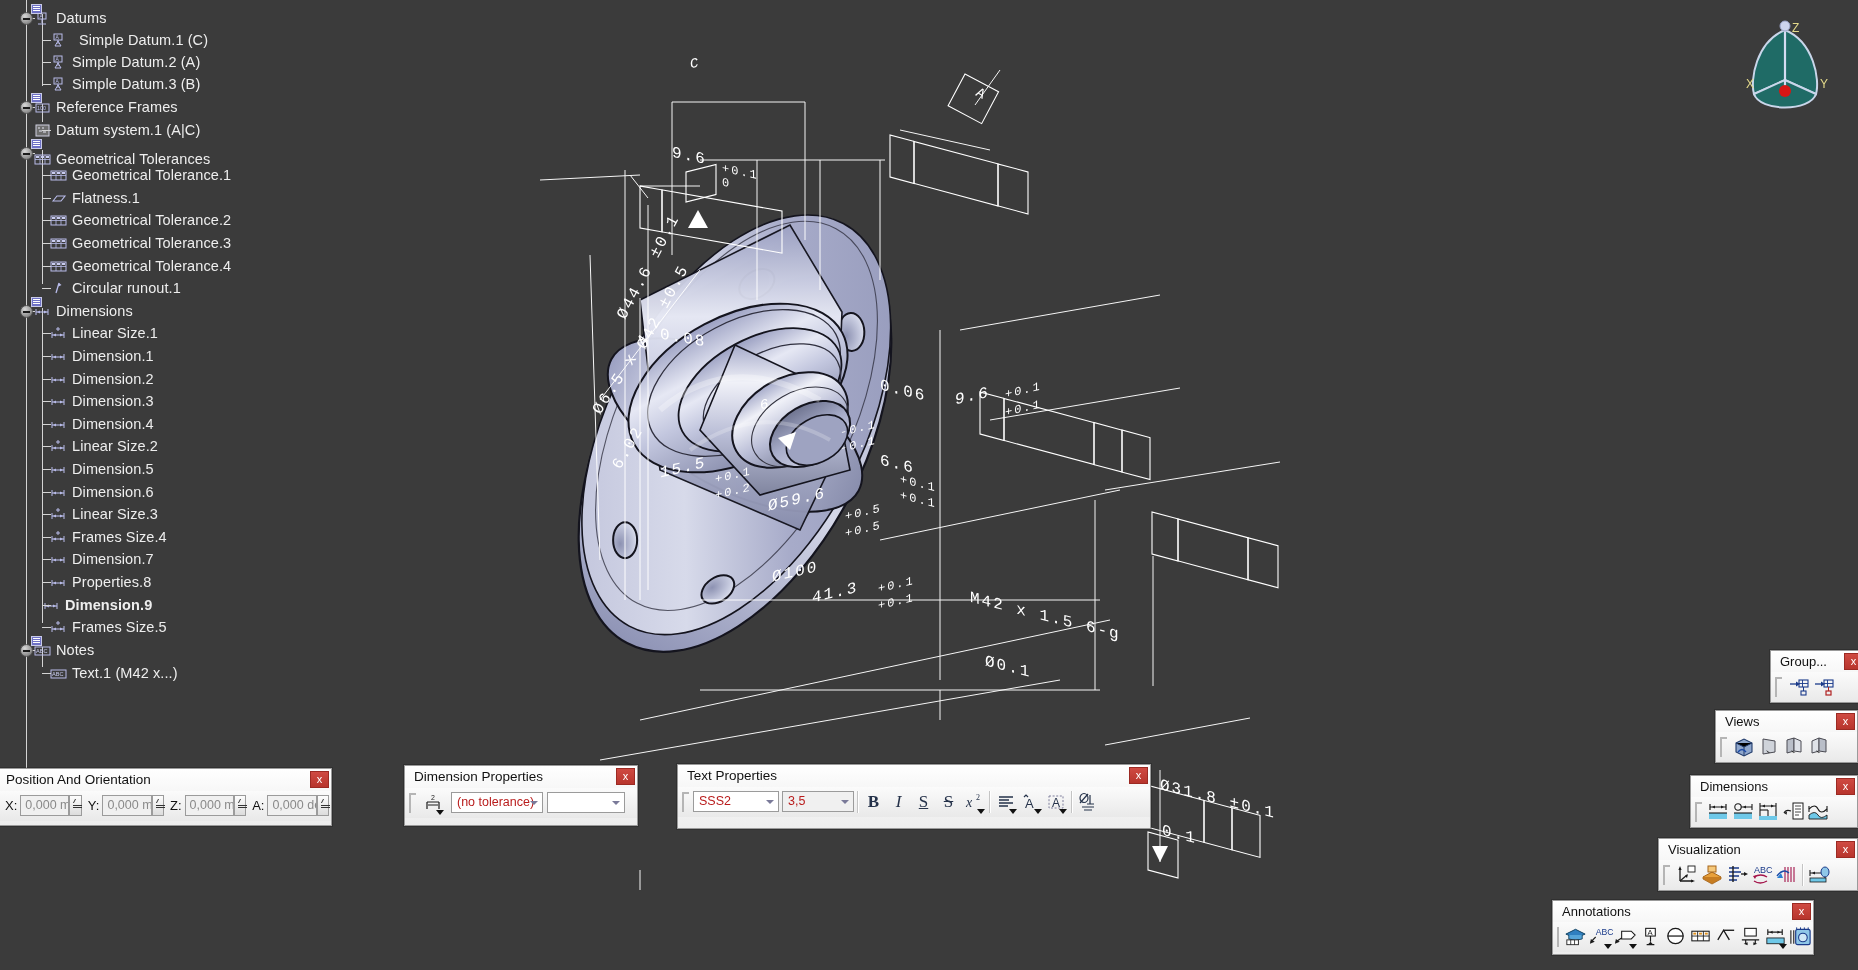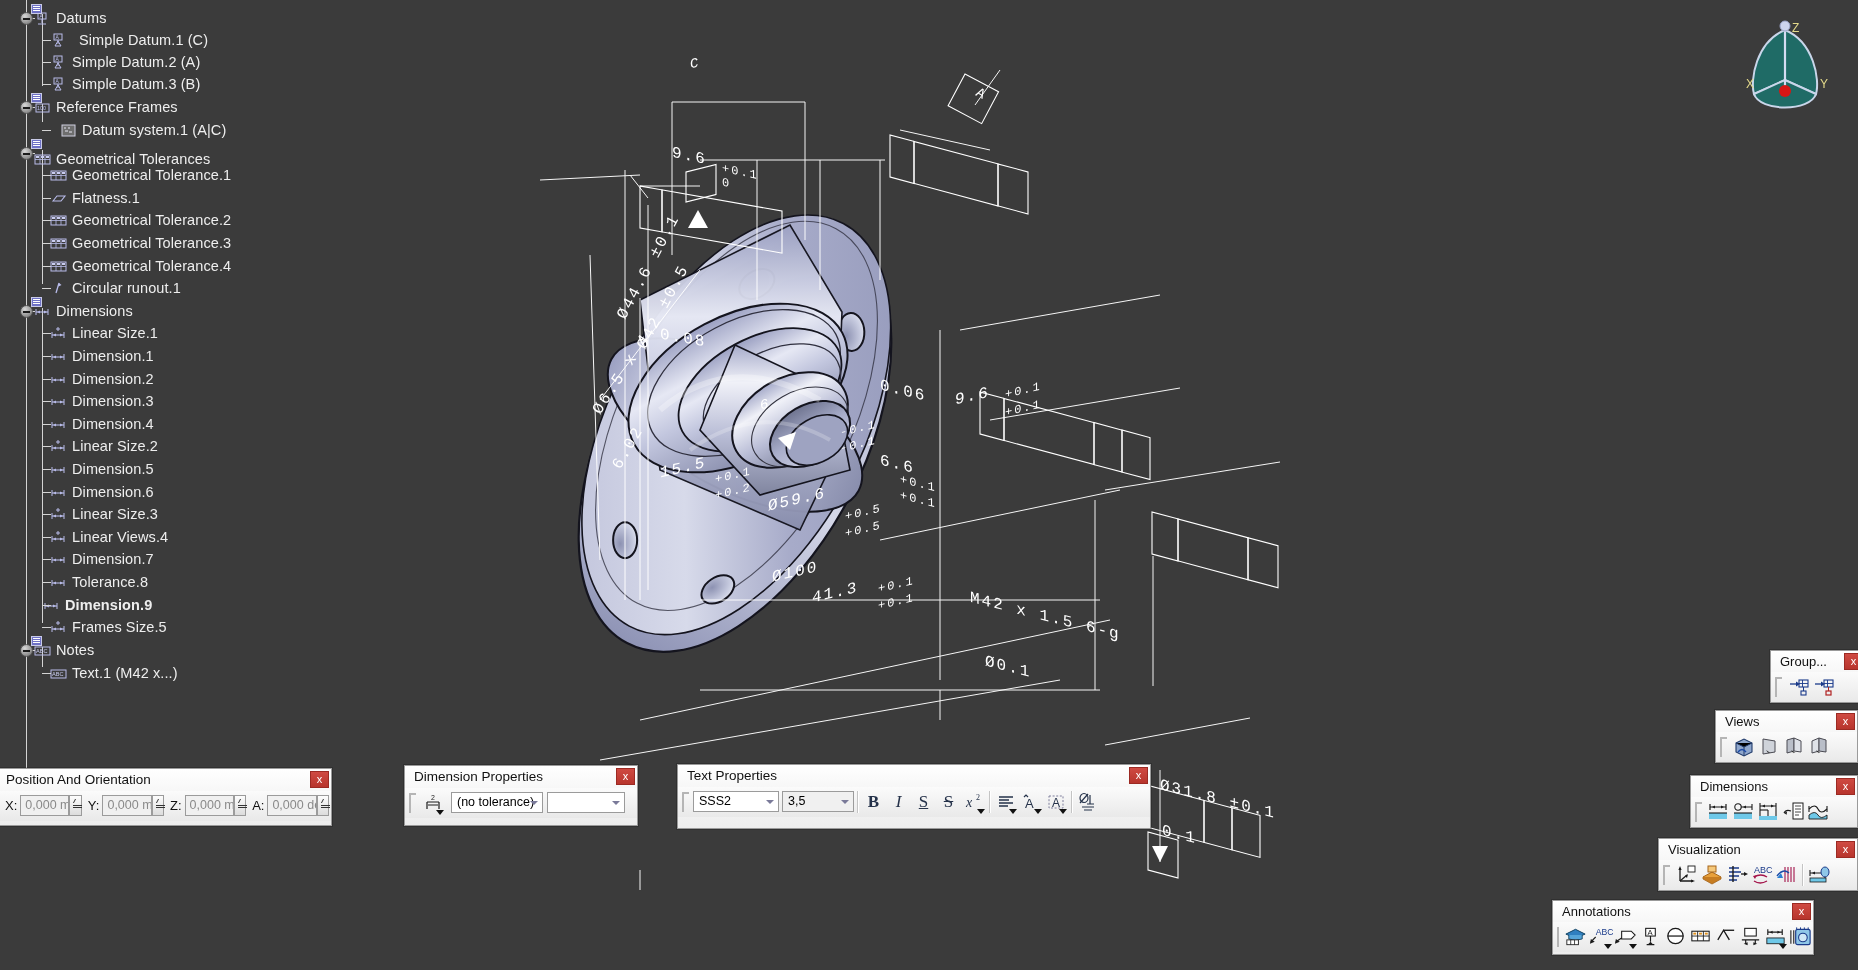--- a/index.html
+++ b/index.html
@@ -103,21 +103,21 @@
     content: ""; position: absolute; left: 3px; width: 9px; height: 1px; background: #333;
   }
   .spin:before { top: 9px; }
   .spin:after { top: 11px; }
   .spin i {
     position: absolute; left: 4px; top: 3px; width: 7px; height: 4px;
     border-left: 1px solid #333; transform: skewX(-28deg);
   }
   .combo {
     height: 21px; border: 1px solid #9b9b9b; background: #fff; position: relative;
-    font-size: 12.5px; color: #000000; line-height: 19px; padding: 0 18px 0 5px;
+    font-size: 12.5px; color: #b91c1c; line-height: 19px; padding: 0 18px 0 5px;
     white-space: nowrap; overflow: hidden;
   }
   .combo.gray { background: #f0f0f0; }
   .combo .carr {
     position: absolute; right: 4px; top: 8px; width: 0; height: 0;
     border-left: 4px solid transparent; border-right: 4px solid transparent; border-top: 4px solid #7a7a99;
   }
   .tbtn {
     width: 25px; height: 25px; display: flex; align-items: center; justify-content: center;
     position: relative; flex: 0 0 25px;
@@ -416,21 +416,21 @@
             <text x="3" y="10.4" font-size="5.4" fill="#b9bcea">100</text>
           </svg>
         </span>
         <span class="tlabel">Reference Frames</span>
       </div>
       <div class="hline" style="left: 26px; width: 9px; top: 107px;"></div>
       <div class="tnode" style="left: 20px; top: 101px;"></div>
       <div class="tnode-badge" style="left: 31px; top: 93px;">
         <i></i>
       </div>
-      <div class="tree-row" style="left: 60px; top: 119px;">
+      <div class="tree-row" style="left: 34px; top: 119px;">
         <span class="tico">
           <svg width="17" height="15" viewBox="0 0 17 15">
             <rect x="2" y="2" width="13" height="11" fill="#6e6e6e" stroke="#cfcfe0" stroke-width="1"></rect>
             <path d="M4,5 h2 M8,5 h2 M5,8 h3 M9,9 h3" stroke="#e6e6f2" stroke-width="1"></path>
           </svg>
         </span>
         <span class="tlabel">Datum system.1 (A|C)</span>
       </div>
       <div class="hline" style="left: 42px; width: 9px; top: 130px;"></div>
       <div class="tree-row" style="left: 34px; top: 148px; text-align: center;">
@@ -651,21 +651,21 @@
       <div class="tree-row" style="left: 50px; top: 526px;">
         <span class="tico">
           <svg width="17" height="15" viewBox="0 0 17 15">
             <path d="M2,9 H14" stroke="#b9bcea" stroke-width="1.1"></path>
             <path d="M2,6 V12 M14,6 V12" stroke="#b9bcea" stroke-width="1"></path>
             <polygon points="3,9 6,7.6 6,10.4" fill="#b9bcea"></polygon>
             <polygon points="13,9 10,7.6 10,10.4" fill="#b9bcea"></polygon>
             <path d="M8,1 V5 M6,3 H10" stroke="#b9bcea" stroke-width="1"></path>
           </svg>
         </span>
-        <span class="tlabel">Linear Views.4</span>
+        <span class="tlabel">Frames Size.4</span>
       </div>
       <div class="hline" style="left: 42px; width: 9px; top: 537px;"></div>
       <div class="tree-row" style="left: 50px; top: 548px;">
         <span class="tico">
           <svg width="17" height="15" viewBox="0 0 17 15">
             <path d="M2,8 H14" stroke="#b9bcea" stroke-width="1.1"></path>
             <path d="M2,5 V11 M14,5 V11" stroke="#b9bcea" stroke-width="1"></path>
             <polygon points="3,8 6,6.6 6,9.4" fill="#b9bcea"></polygon>
             <polygon points="13,8 10,6.6 10,9.4" fill="#b9bcea"></polygon>
           </svg>
@@ -675,21 +675,21 @@
       <div class="hline" style="left: 42px; width: 9px; top: 559px;"></div>
       <div class="tree-row" style="left: 50px; top: 571px;">
         <span class="tico">
           <svg width="17" height="15" viewBox="0 0 17 15">
             <path d="M2,8 H14" stroke="#b9bcea" stroke-width="1.1"></path>
             <path d="M2,5 V11 M14,5 V11" stroke="#b9bcea" stroke-width="1"></path>
             <polygon points="3,8 6,6.6 6,9.4" fill="#b9bcea"></polygon>
             <polygon points="13,8 10,6.6 10,9.4" fill="#b9bcea"></polygon>
           </svg>
         </span>
-        <span class="tlabel">Tolerance.8</span>
+        <span class="tlabel">Properties.8</span>
       </div>
       <div class="hline" style="left: 42px; width: 9px; top: 582px;"></div>
       <div class="tree-row" style="left: 43px; top: 594px; font-weight: bold;">
         <span class="tico">
           <svg width="17" height="15" viewBox="0 0 17 15">
             <path d="M2,8 H14" stroke="#b9bcea" stroke-width="1.1"></path>
             <path d="M2,5 V11 M14,5 V11" stroke="#b9bcea" stroke-width="1"></path>
             <polygon points="3,8 6,6.6 6,9.4" fill="#b9bcea"></polygon>
             <polygon points="13,8 10,6.6 10,9.4" fill="#b9bcea"></polygon>
           </svg>

